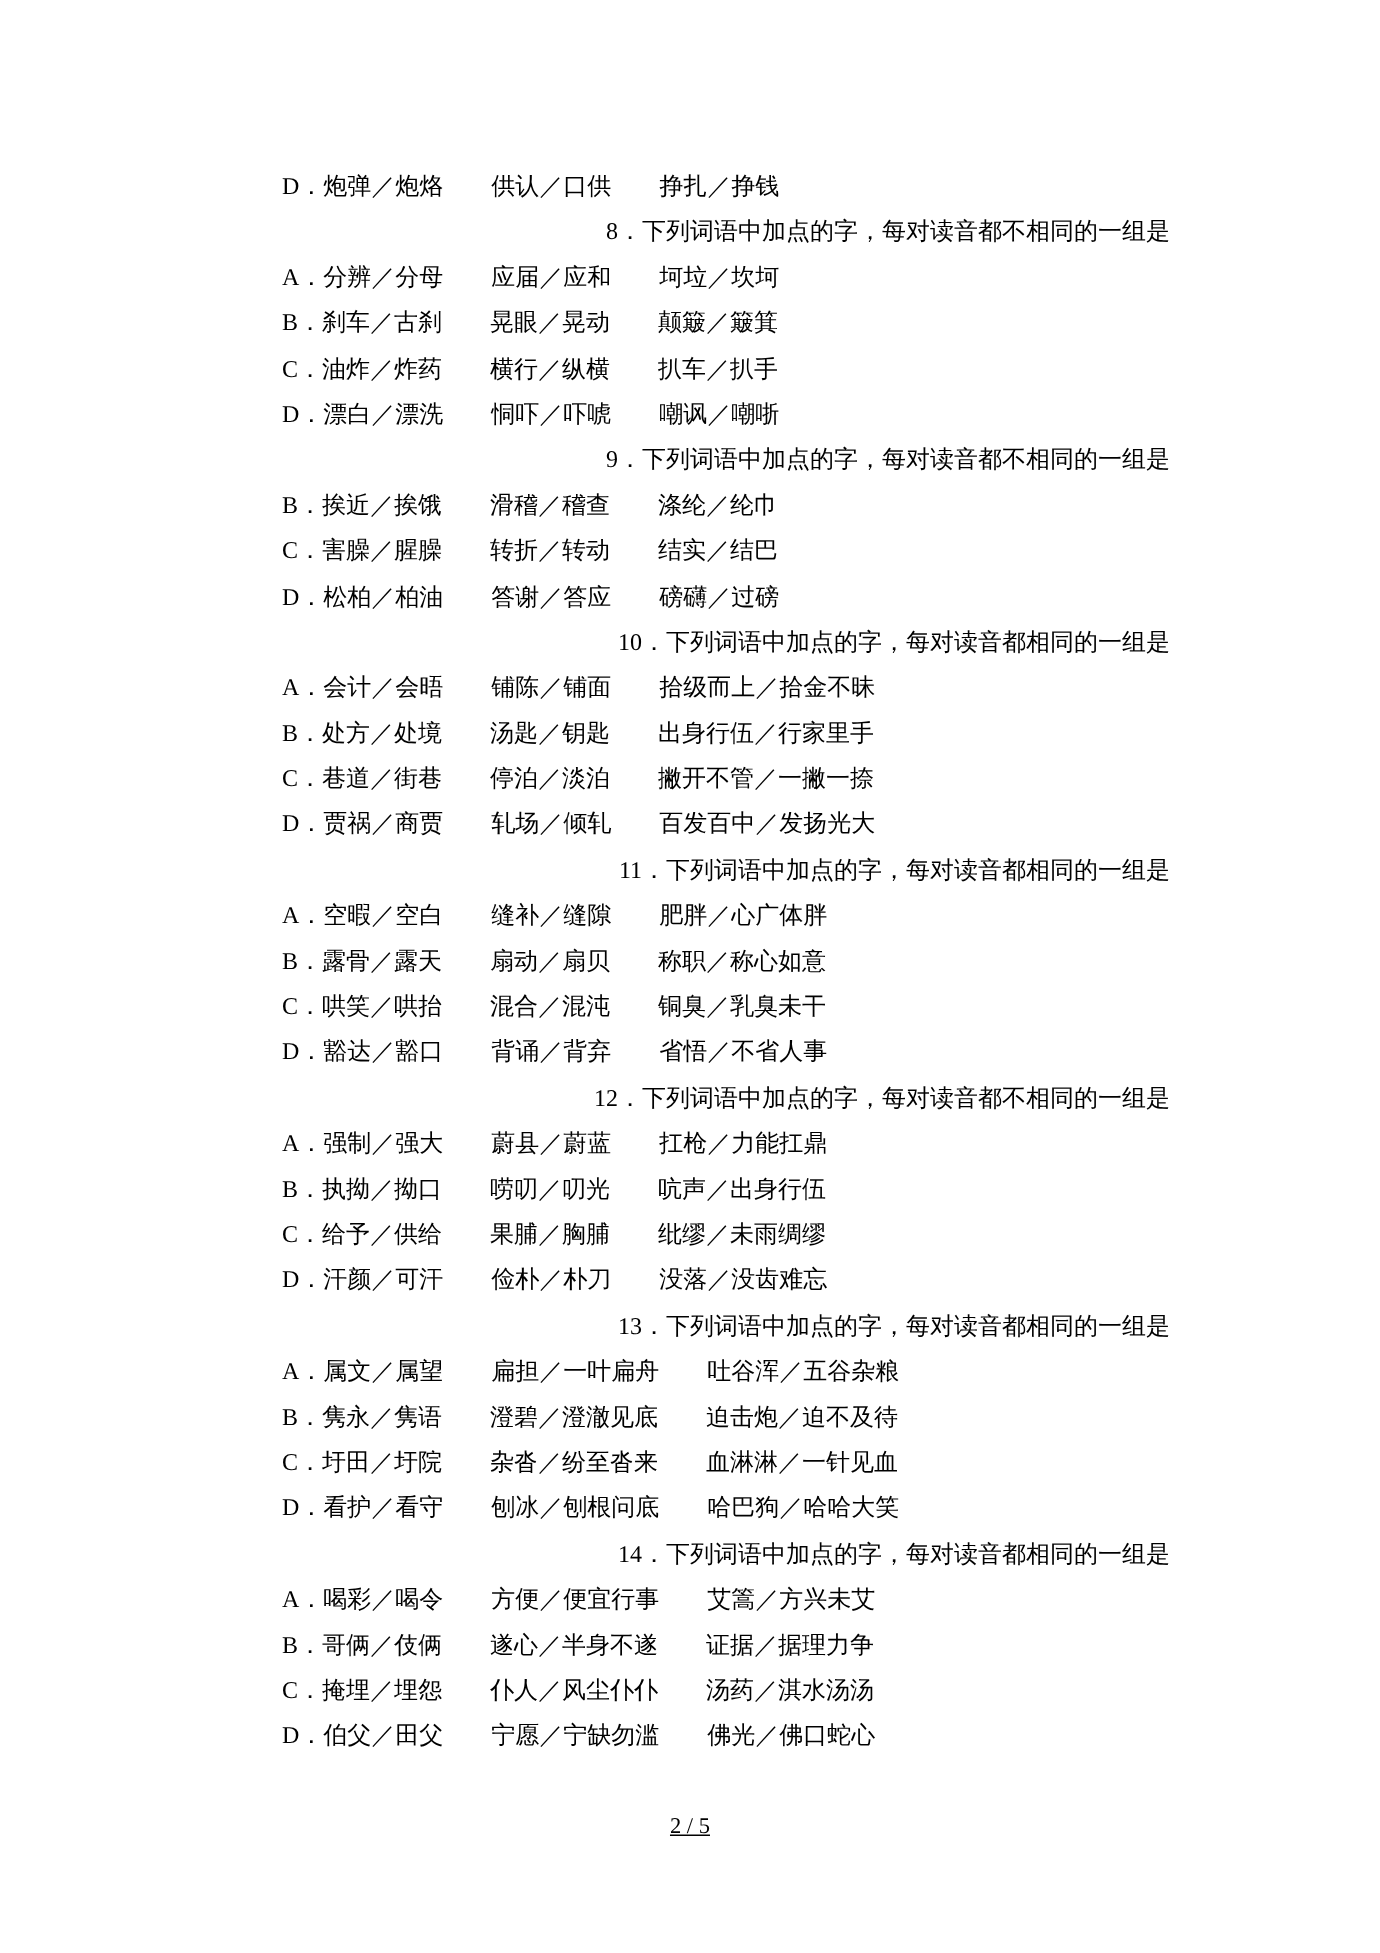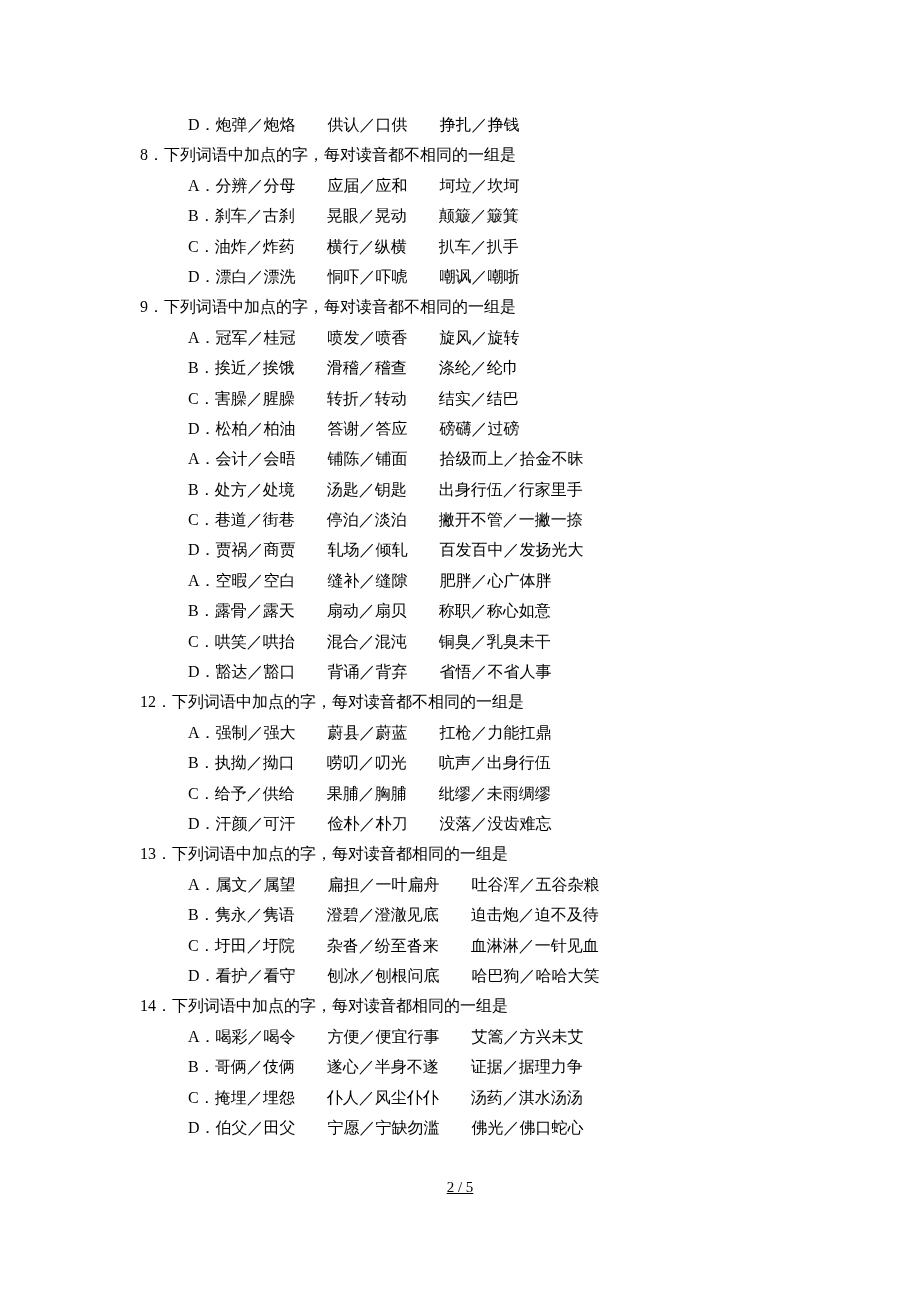--- a/index.html
+++ b/index.html
@@ -16,48 +16,50 @@
     padding: 110px 140px 40px 140px;
   }
   .line {
     white-space: pre;
   }
   .option {
     padding-left: 48px;
   }
   .question {
     padding-left: 0;
+    text-align: right;
   }
   .footer {
     text-align: center;
     margin-top: 30px;
     font-size: 15px;
     text-decoration: underline;
   }
 </style>
 </head>
 <body>
 
 <div class="page">
   <div id="content">
       <div class="line option">D．炮弹／炮烙　　供认／口供　　挣扎／挣钱</div>
       <div class="line question">8．下列词语中加点的字，每对读音都不相同的一组是</div>
       <div class="line option">A．分辨／分母　　应届／应和　　坷垃／坎坷</div>
       <div class="line option">B．刹车／古刹　　晃眼／晃动　　颠簸／簸箕</div>
       <div class="line option">C．油炸／炸药　　横行／纵横　　扒车／扒手</div>
       <div class="line option">D．漂白／漂洗　　恫吓／吓唬　　嘲讽／嘲哳</div>
       <div class="line question">9．下列词语中加点的字，每对读音都不相同的一组是</div>
-      <div class="line option">A．冠军／桂冠　　喷发／喷香　　旋风／旋转</div>
       <div class="line option">B．挨近／挨饿　　滑稽／稽查　　涤纶／纶巾</div>
       <div class="line option">C．害臊／腥臊　　转折／转动　　结实／结巴</div>
       <div class="line option">D．松柏／柏油　　答谢／答应　　磅礴／过磅</div>
+      <div class="line question">10．下列词语中加点的字，每对读音都相同的一组是</div>
       <div class="line option">A．会计／会晤　　铺陈／铺面　　拾级而上／拾金不昧</div>
       <div class="line option">B．处方／处境　　汤匙／钥匙　　出身行伍／行家里手</div>
       <div class="line option">C．巷道／街巷　　停泊／淡泊　　撇开不管／一撇一捺</div>
       <div class="line option">D．贾祸／商贾　　轧场／倾轧　　百发百中／发扬光大</div>
+      <div class="line question">11．下列词语中加点的字，每对读音都相同的一组是</div>
       <div class="line option">A．空暇／空白　　缝补／缝隙　　肥胖／心广体胖</div>
       <div class="line option">B．露骨／露天　　扇动／扇贝　　称职／称心如意</div>
       <div class="line option">C．哄笑／哄抬　　混合／混沌　　铜臭／乳臭未干</div>
       <div class="line option">D．豁达／豁口　　背诵／背弃　　省悟／不省人事</div>
       <div class="line question">12．下列词语中加点的字，每对读音都不相同的一组是</div>
       <div class="line option">A．强制／强大　　蔚县／蔚蓝　　扛枪／力能扛鼎</div>
       <div class="line option">B．执拗／拗口　　唠叨／叨光　　吭声／出身行伍</div>
       <div class="line option">C．给予／供给　　果脯／胸脯　　纰缪／未雨绸缪</div>
       <div class="line option">D．汗颜／可汗　　俭朴／朴刀　　没落／没齿难忘</div>
       <div class="line question">13．下列词语中加点的字，每对读音都相同的一组是</div>

